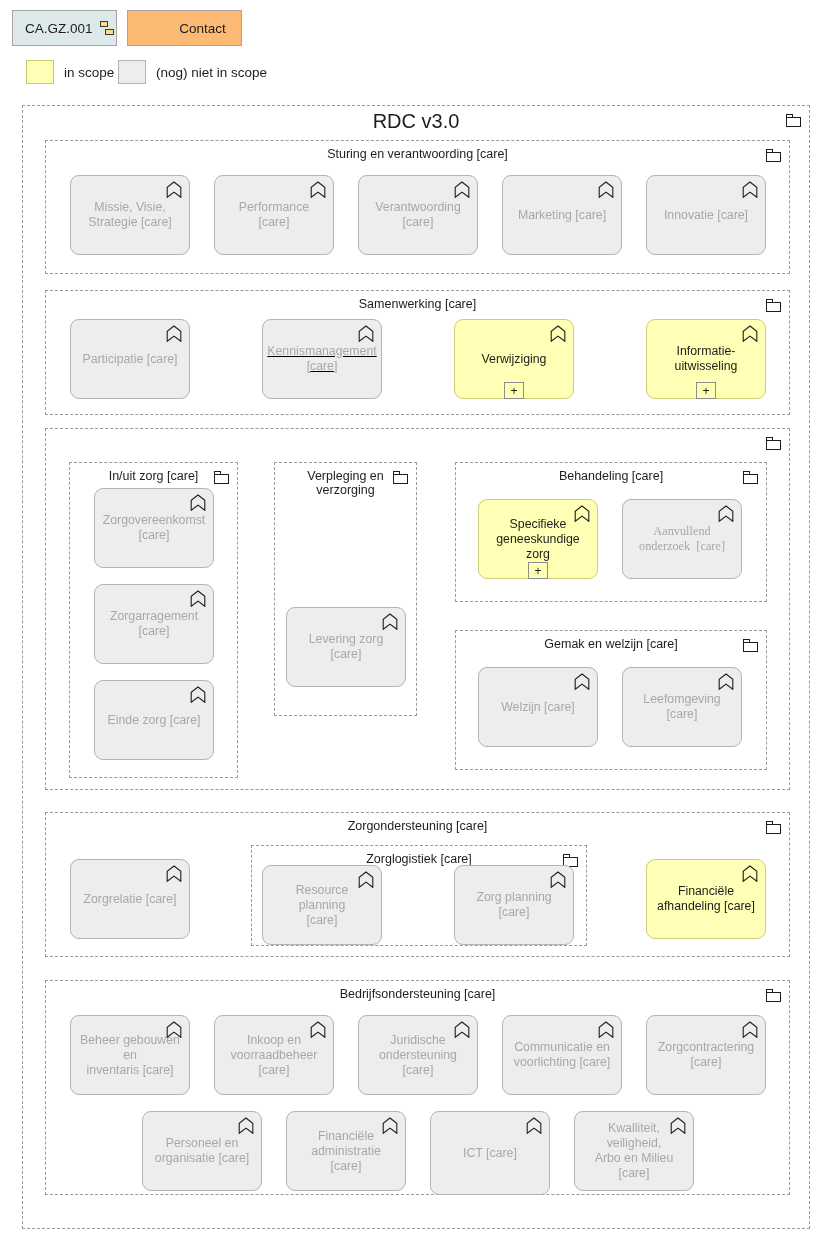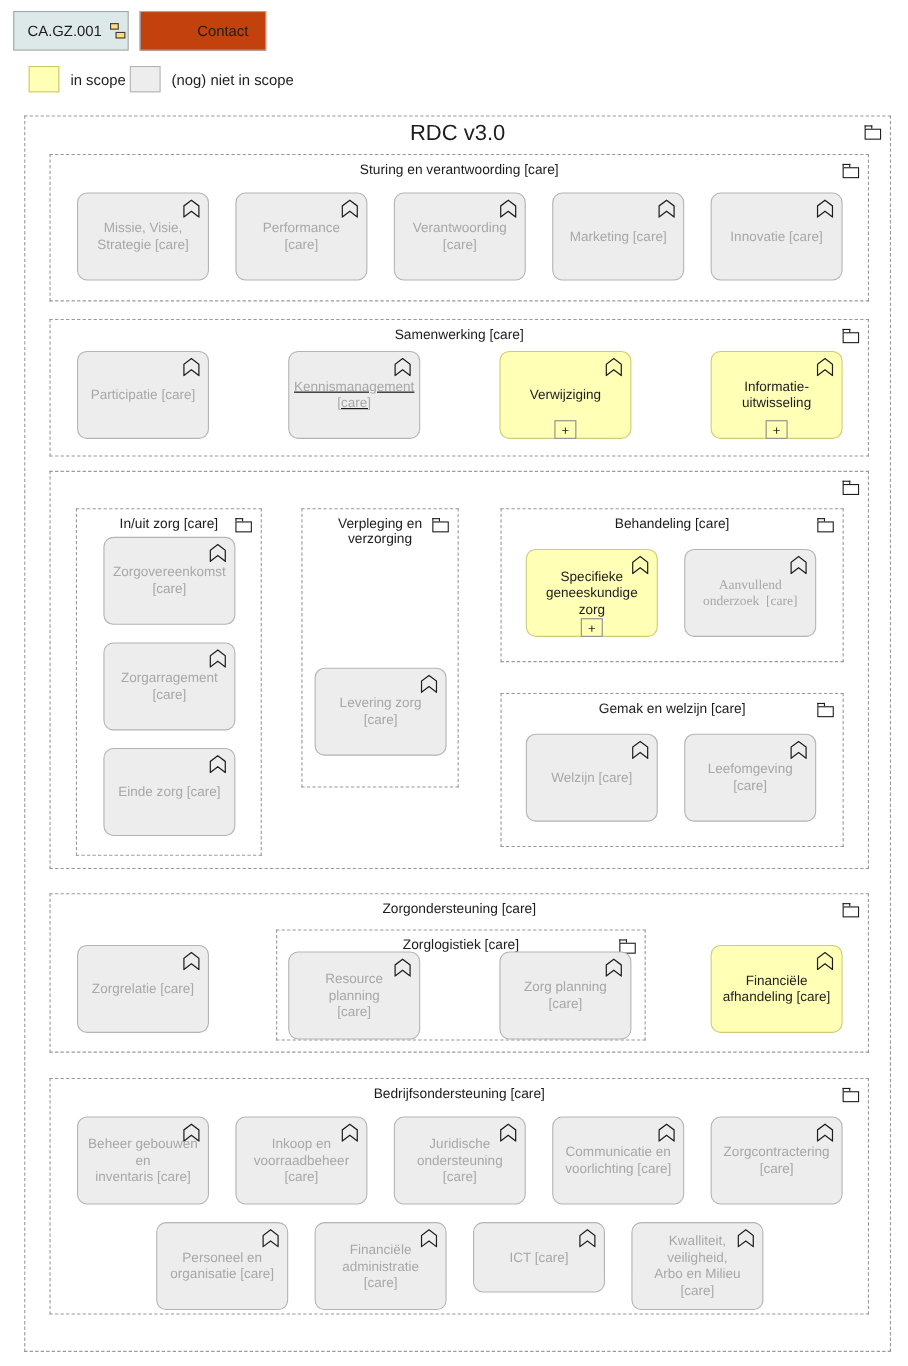--- a/index.html
+++ b/index.html
@@ -19,21 +19,21 @@
   
   #tabbar { position: absolute; left: 0; top: 0; width: 825px; height: 56px; }
   .tab {
     position: absolute; top: 10px; height: 36px;
     border: 1px solid #a6a6a6;
     display: flex; align-items: center; justify-content: center;
     font-size: 13.5px; color: #1d1d1d;
     padding: 0 12px;
   }
   .tab.active { background: #dde9e9; }
-  .tab.inactive { background: #c2410c; padding-left: 48px; }
+  .tab.inactive { background: #fdba74; padding-left: 48px; }
   .tab-label { white-space: nowrap; }
   .view-icon { position: relative; width: 15px; height: 15px; margin-left: 7px; }
   .view-icon .r1 {
     position: absolute; left: 0; top: 0; width: 8px; height: 6px;
     background: #ffdc7d; border: 1px solid #3a3a3a;
   }
   .view-icon .r2 {
     position: absolute; left: 5px; top: 8px; width: 9px; height: 6px;
     background: #ffdc7d; border: 1px solid #3a3a3a;
   }
@@ -465,21 +465,21 @@
       </div>
       <div class="elem" style="left: 286px; top: 1111px; width: 120px; height: 80px;">
         <span class="elem-label">Financiële
 administratie [care]</span>
         <span class="fn-icon">
           <svg width="16" height="17" viewBox="0 0 16 17">
             <path d="M1.2 16.3 V6.2 L8 1.0 L14.8 6.2 V16.3 L8 11.1 Z" fill="none" stroke="#1d1d1d" stroke-width="1.1" stroke-linejoin="miter"></path>
           </svg>
         </span>
       </div>
-      <div class="elem" style="left: 430px; top: 1111px; width: 120px; height: 64px;">
+      <div class="elem" style="left: 430px; top: 1111px; width: 120px; height: 84px;">
         <span class="elem-label">ICT [care]</span>
         <span class="fn-icon">
           <svg width="16" height="17" viewBox="0 0 16 17">
             <path d="M1.2 16.3 V6.2 L8 1.0 L14.8 6.2 V16.3 L8 11.1 Z" fill="none" stroke="#1d1d1d" stroke-width="1.1" stroke-linejoin="miter"></path>
           </svg>
         </span>
       </div>
       <div class="elem" style="left: 574px; top: 1111px; width: 120px; height: 80px;">
         <span class="elem-label">Kwalliteit, veiligheid,
 Arbo en Milieu [care]</span>

